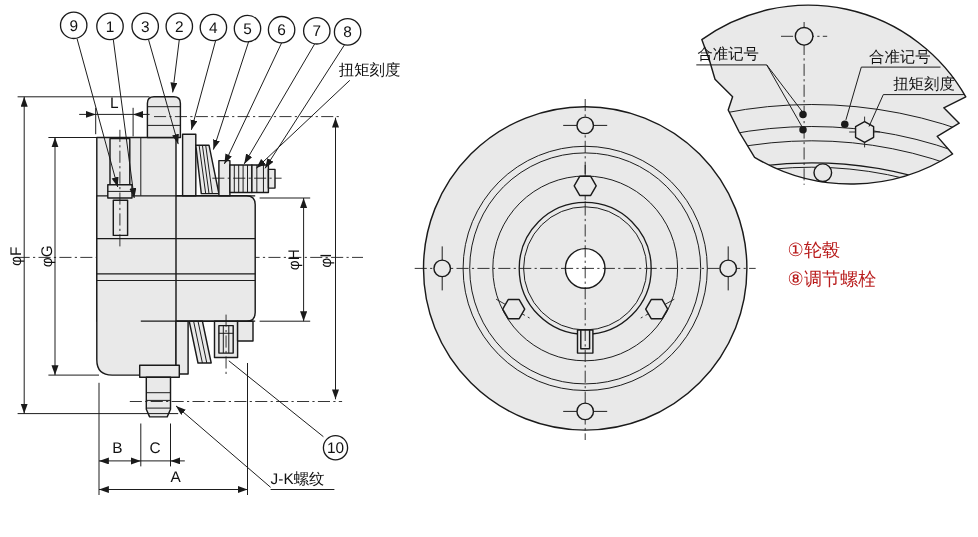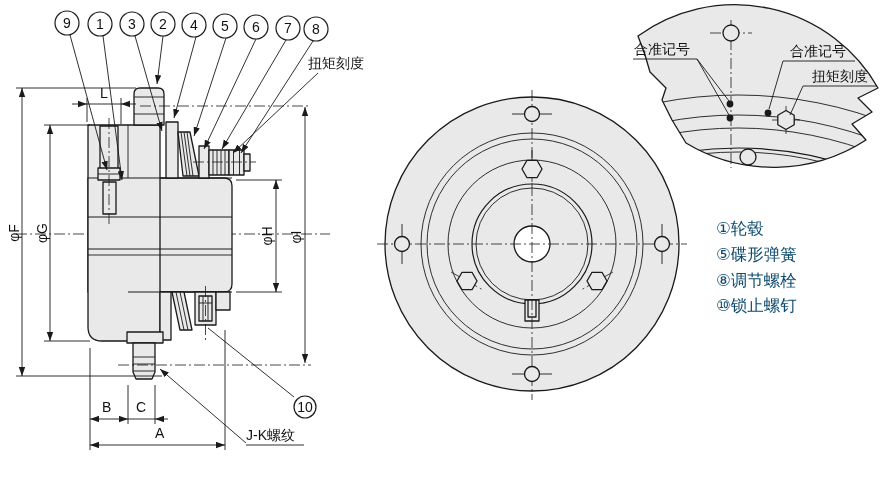--- a/index.html
+++ b/index.html
@@ -11,21 +11,21 @@
   .white{fill:#ffffff;stroke:#1a1a1a;stroke-width:1.3;}
   .ln{stroke:#1a1a1a;stroke-width:1.2;fill:none;}
   .thin{stroke:#1a1a1a;stroke-width:0.9;fill:none;}
   .cl{stroke:#1a1a1a;stroke-width:0.8;fill:none;stroke-dasharray:11 3 2 3;}
   .dim{stroke:#1a1a1a;stroke-width:0.9;fill:none;}
   .dimtxt{font-size:14px;}
   .lbl{font-size:14px;}
   .callout circle{fill:#fff;stroke:#1a1a1a;stroke-width:1.2;}
   .callout text{font-size:14px;text-anchor:middle;}
   .dot{fill:#1a1a1a;stroke:none;}
-  #parts-list{position:absolute;left:716px;top:216px;font-size:16.5px;color:#0c4a6e;
+  #parts-list{position:absolute;left:716px;top:216px;font-size:16.5px;color:#b91c1c;
               line-height:25.8px;white-space:nowrap;}
   #parts-list .row span{vertical-align:baseline;}
 </style>
 </head>
 <body>
 
 <div id="stage">
 <svg width="889" height="488" viewBox="0 0 889 488">
   <defs>
     <marker id="arw" markerWidth="10" markerHeight="8" refX="9" refY="3.2" orient="auto-start-reverse" markerUnits="userSpaceOnUse">
@@ -303,17 +303,15 @@
     <g>
       <text class="lbl" x="812" y="81">扭矩刻度</text>
       <line class="dim" x1="803" y1="86" x2="877" y2="86"></line>
       <line class="dim" x1="803" y1="86" x2="790" y2="115"></line>
     </g>
   </g>
 </svg>
 
 <div id="parts-list">
   <div class="row"><span>①</span><span>轮毂</span></div>
-  <div class="row"><span>⑤</span><span>碟形弹簧</span></div>
   <div class="row"><span>⑧</span><span>调节螺栓</span></div>
-  <div class="row"><span>⑩</span><span>锁止螺钉</span></div>
 </div>
 </div>
 
 </body></html>

